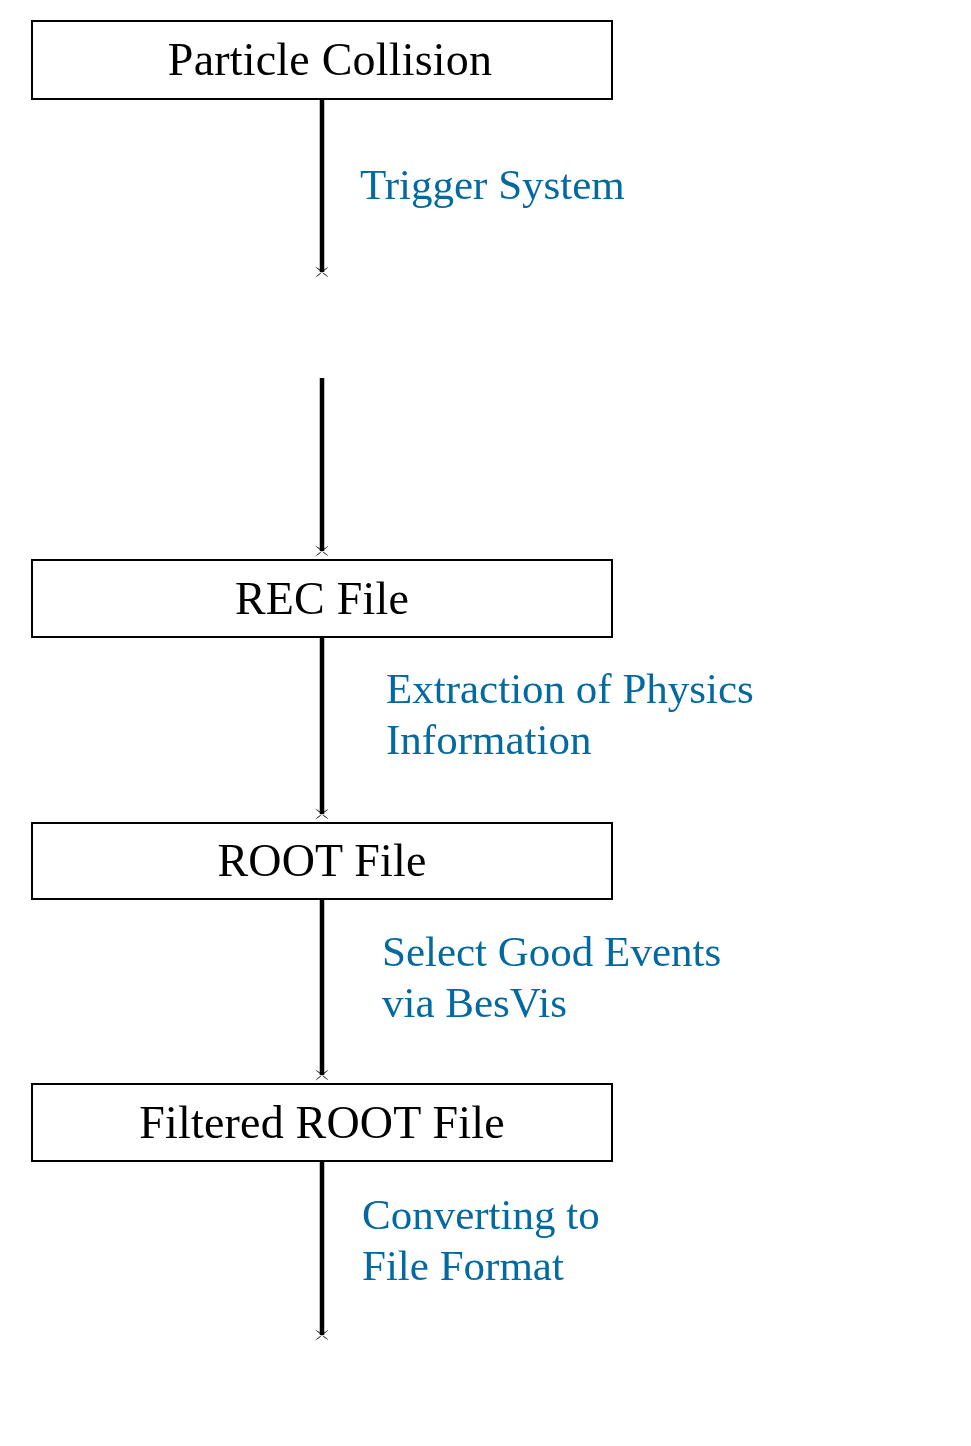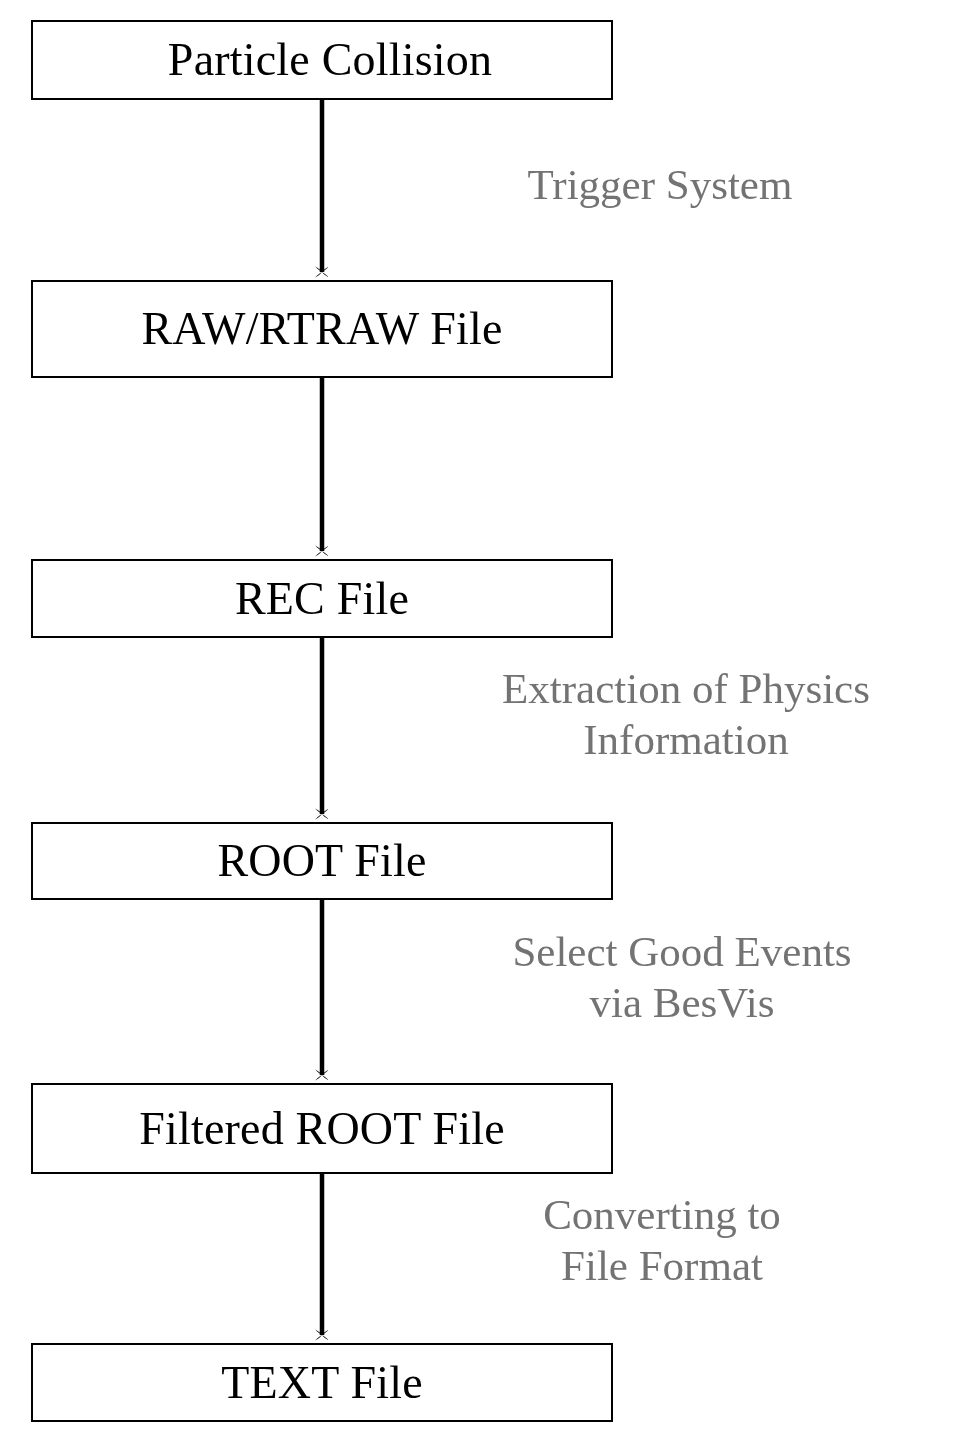--- a/index.html
+++ b/index.html
@@ -39,25 +39,25 @@
   .edge {
     position: absolute;
     left: 0;
     top: 0;
     overflow: visible;
   }
 
   
   .edge-label {
     position: absolute;
-    text-align: center;
+    text-align: left;
     line-height: 1.18;
     font-size: 43px;
     white-space: pre-line;
-    color: #737373;
+    color: #0369a1;
   }
 </style>
 </head>
 <body>
 
 <div id="canvas">
 
   <svg class="edge" width="971" height="1446" aria-hidden="true">
     <defs>
       <marker id="arrowhead" markerWidth="14" markerHeight="14" refX="7.2" refY="6" orient="auto" markerUnits="userSpaceOnUse">
@@ -81,39 +81,33 @@
     </g>
     <g stroke="#000000" stroke-width="4.5" fill="none">
       <line x1="322" y1="1162" x2="322" y2="1335" marker-end="url(#arrowhead)"></line>
     </g>
   </svg>
 
   <div class="node" style="left:31px; top:20px; width:582px; height:80px;padding-left:16px;">
     <span class="node-label">Particle Collision</span>
   </div>
 
-  <div class="node" style="left:31px; top:280px; width:582px; height:98px;">
-    <span class="node-label">RAW/RTRAW File</span>
-  </div>
 
   <div class="node" style="left:31px; top:559px; width:582px; height:79px;">
     <span class="node-label">REC File</span>
   </div>
 
   <div class="node" style="left:31px; top:822px; width:582px; height:78px;">
     <span class="node-label">ROOT File</span>
   </div>
 
-  <div class="node" style="left:31px; top:1083px; width:582px; height:91px;">
+  <div class="node" style="left:31px; top:1083px; width:582px; height:79px;">
     <span class="node-label">Filtered ROOT File</span>
   </div>
 
-  <div class="node" style="left:31px; top:1343px; width:582px; height:79px;">
-    <span class="node-label">TEXT File</span>
-  </div>
 
   <div class="edge-label" style="left:360px; top:160px; width:600px;">Trigger System</div>
 
 
   <div class="edge-label" style="left:386px; top:664px; width:600px;">Extraction of Physics
 Information</div>
 
   <div class="edge-label" style="left:382px; top:927px; width:600px;">Select Good Events
 via BesVis</div>
 

